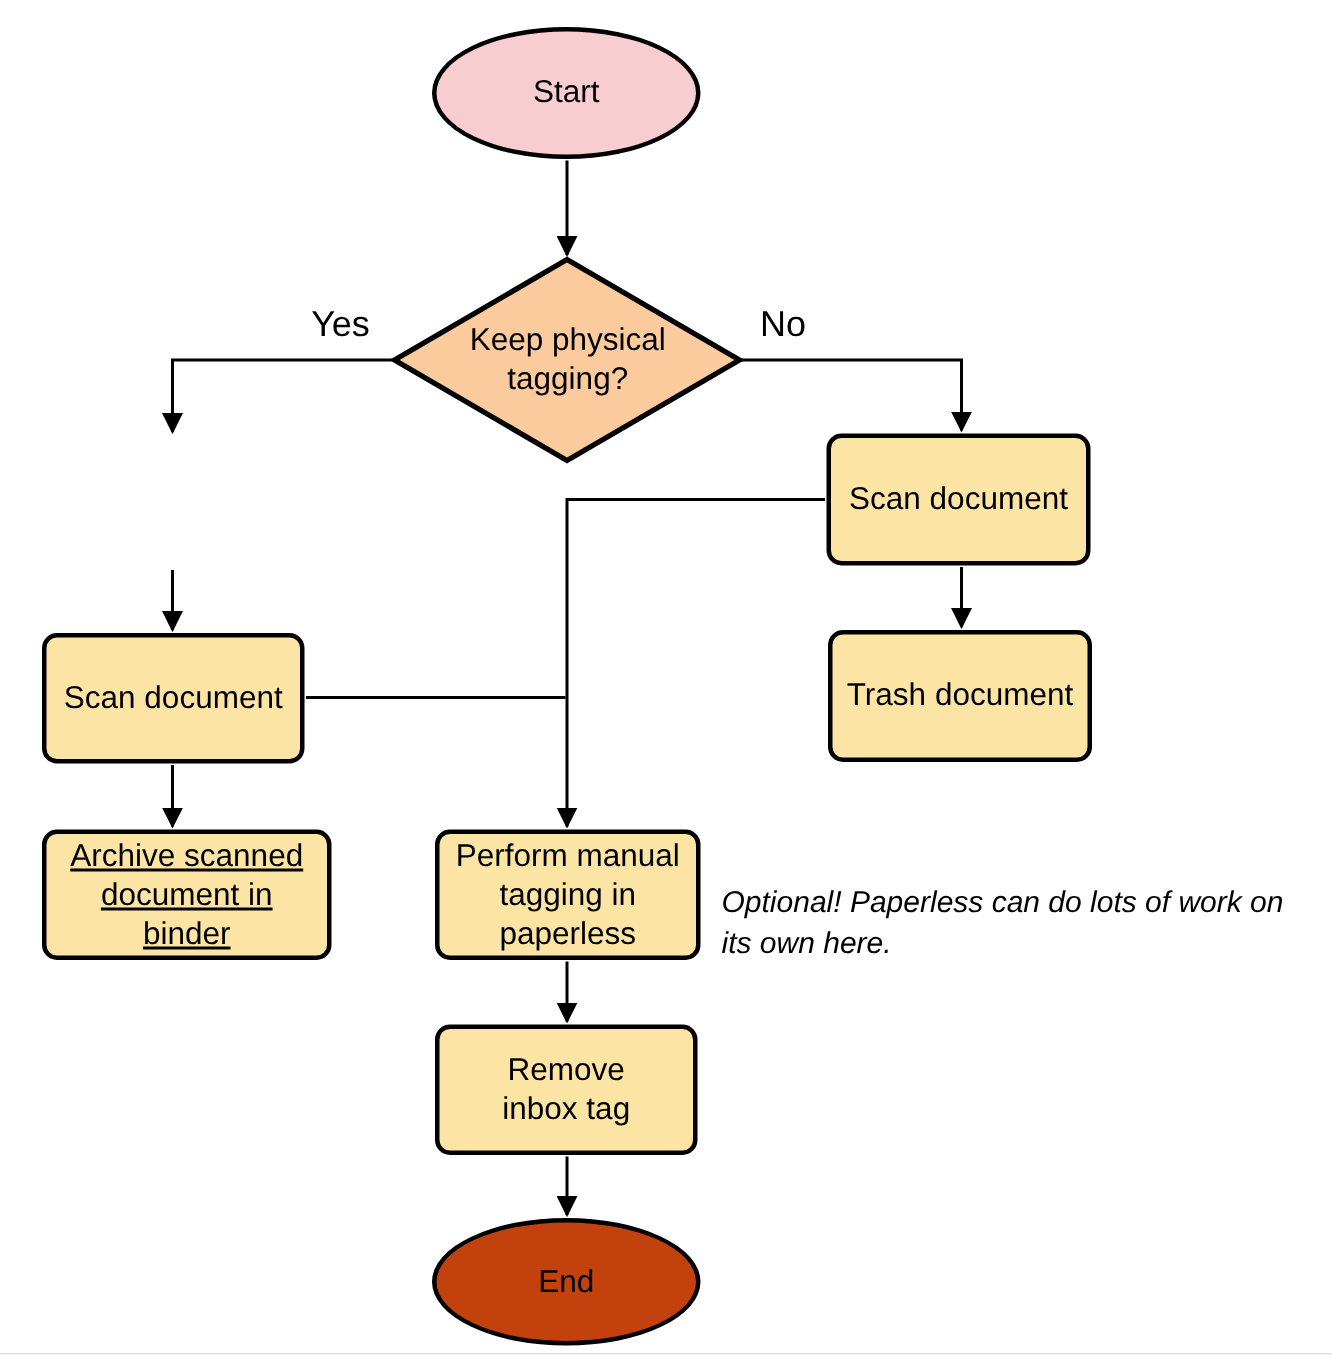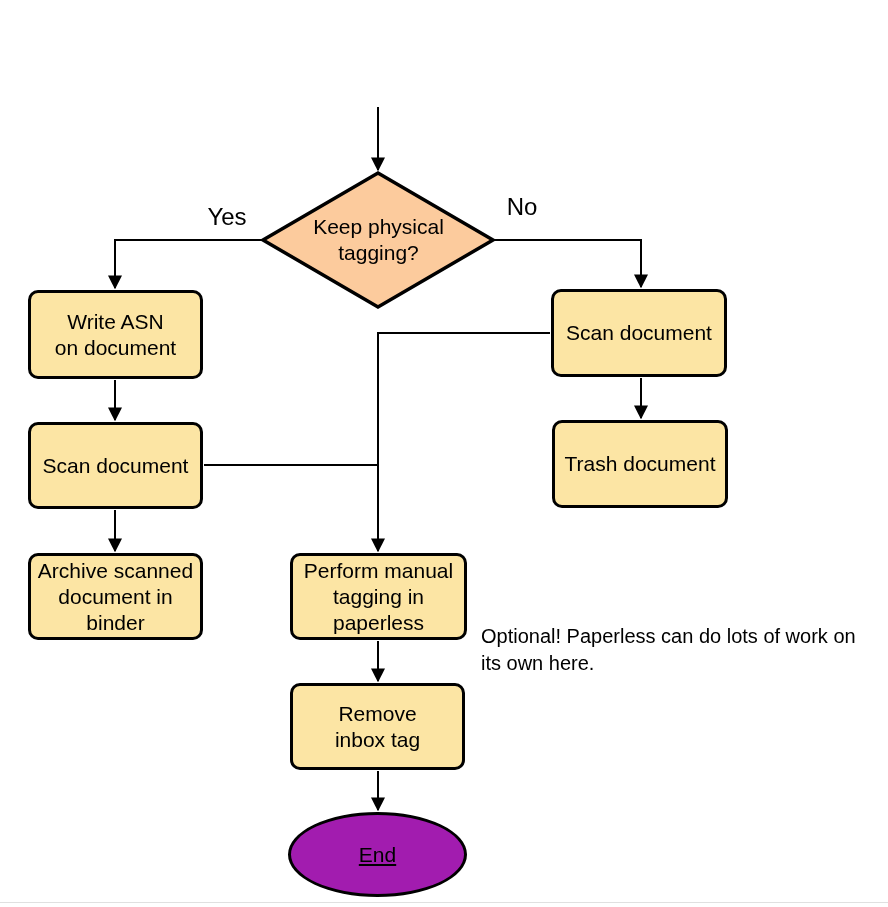--- a/index.html
+++ b/index.html
@@ -32,21 +32,21 @@
     line-height: 26px;
     white-space: pre-line;
   }
   .rect { border-radius: 10px; }
   .ellipse { border-radius: 50%; }
 
   #n-start        { left: 288px; top: 18px;  width: 179px; height: 88px; }
   #n-end          { left: 288px; top: 812px; width: 179px; height: 85px; }
   #n-write-asn    { left: 28px;  top: 290px; width: 175px; height: 89px; }
   #n-scan-left    { left: 28px;  top: 422px; width: 175px; height: 87px; }
-  #n-archive      { left: 28px;  top: 553px; width: 175px; height: 87px; }
+  #n-archive      { left: 28px;  top: 553px; width: 193px; height: 87px; text-decoration: underline; }
   #n-scan-right   { left: 551px; top: 289px; width: 176px; height: 88px; }
   #n-trash        { left: 552px; top: 420px; width: 176px; height: 88px; }
   #n-tagging      { left: 290px; top: 553px; width: 177px; height: 87px; }
   #n-remove-inbox { left: 290px; top: 683px; width: 175px; height: 87px; }
 
   .diamond-wrap {
     position: absolute;
     left: 256px; top: 166px;
     width: 244px; height: 148px;
   }
@@ -64,27 +64,28 @@
     white-space: pre-line;
   }
   .edge-label {
     position: absolute;
     width: 48px;
     text-align: center;
     font-size: 24px;
     line-height: 20px;
   }
   #lbl-yes { left: 203px; top: 207px; }
-  #lbl-no  { left: 498px; top: 197px; }
+  #lbl-no  { left: 498px; top: 207px; }
   .annotation {
     position: absolute;
-    left: 481px; top: 623px;
+    left: 481px; top: 589px;
     width: 400px;
     font-size: 20px;
     line-height: 27px;
+    font-style: italic;
   }
   .bottom-rule {
     position: absolute;
     left: 0; top: 902px;
     width: 888px; height: 1px;
   }
 </style>
 </head>
 <body>
 
@@ -101,33 +102,32 @@
     <path class="edge" d="M494,240 L641,240 L641,287" marker-end="url(#arrow)" style="stroke: rgb(0, 0, 0);"></path>
     <path class="edge" d="M115,380 L115,420" marker-end="url(#arrow)" style="stroke: rgb(0, 0, 0);"></path>
     <path class="edge" d="M115,510 L115,551" marker-end="url(#arrow)" style="stroke: rgb(0, 0, 0);"></path>
     <path class="edge" d="M641,378 L641,418" marker-end="url(#arrow)" style="stroke: rgb(0, 0, 0);"></path>
     <path class="edge" d="M550,333 L378,333 L378,551" marker-end="url(#arrow)" style="stroke: rgb(0, 0, 0);"></path>
     <path class="edge" d="M204,465 L377,465" style="stroke: rgb(0, 0, 0);"></path>
     <path class="edge" d="M378,641 L378,681" marker-end="url(#arrow)" style="stroke: rgb(0, 0, 0);"></path>
     <path class="edge" d="M378,771 L378,810" marker-end="url(#arrow)" style="stroke: rgb(0, 0, 0);"></path>
   </svg>
 
+  <div class="node ellipse" id="n-start" style="background-color: rgb(248, 205, 209); border-color: rgb(0, 0, 0);">
+    <span>Start</span>
+  </div>
 
   <div class="diamond-wrap">
     <svg viewBox="0 0 244 148" xmlns="http://www.w3.org/2000/svg">
       <polygon points="122,7 237,74 122,141 7,74" stroke-width="3.5" style="fill: rgb(252, 203, 157); stroke: rgb(0, 0, 0);"></polygon>
     </svg>
   </div>
   <div class="diamond-label">Keep physical
 tagging?</div>
 
-  <div class="node rect" id="n-write-asn" style="background-color: rgb(252, 229, 164); border-color: rgb(0, 0, 0);">
-    <span>Write ASN
-on document</span>
-  </div>
 
   <div class="node rect" id="n-scan-left" style="background-color: rgb(252, 229, 164); border-color: rgb(0, 0, 0);">
     <span>Scan document</span>
   </div>
 
   <div class="node rect" id="n-archive" style="background-color: rgb(252, 229, 164); border-color: rgb(0, 0, 0);">
     <span>Archive scanned
 document in
 binder</span>
   </div>
@@ -144,21 +144,21 @@
     <span>Perform manual
 tagging in
 paperless</span>
   </div>
 
   <div class="node rect" id="n-remove-inbox" style="background-color: rgb(252, 229, 164); border-color: rgb(0, 0, 0); align-items: center;">
     <span>Remove
 inbox tag</span>
   </div>
 
-  <div class="node ellipse" id="n-end" style="background-color: #a21caf; border-color: rgb(0, 0, 0); text-decoration: underline;">
+  <div class="node ellipse" id="n-end" style="background-color: #c2410c; border-color: rgb(0, 0, 0);">
     <span>End</span>
   </div>
 
   <div class="edge-label" id="lbl-yes">Yes</div>
   <div class="edge-label" id="lbl-no">No</div>
 
   <div class="annotation">Optional! Paperless can do lots of work on its own here.</div>
 
   <div class="bottom-rule" style="background-color: rgb(224, 224, 224);"></div>
 </div>

